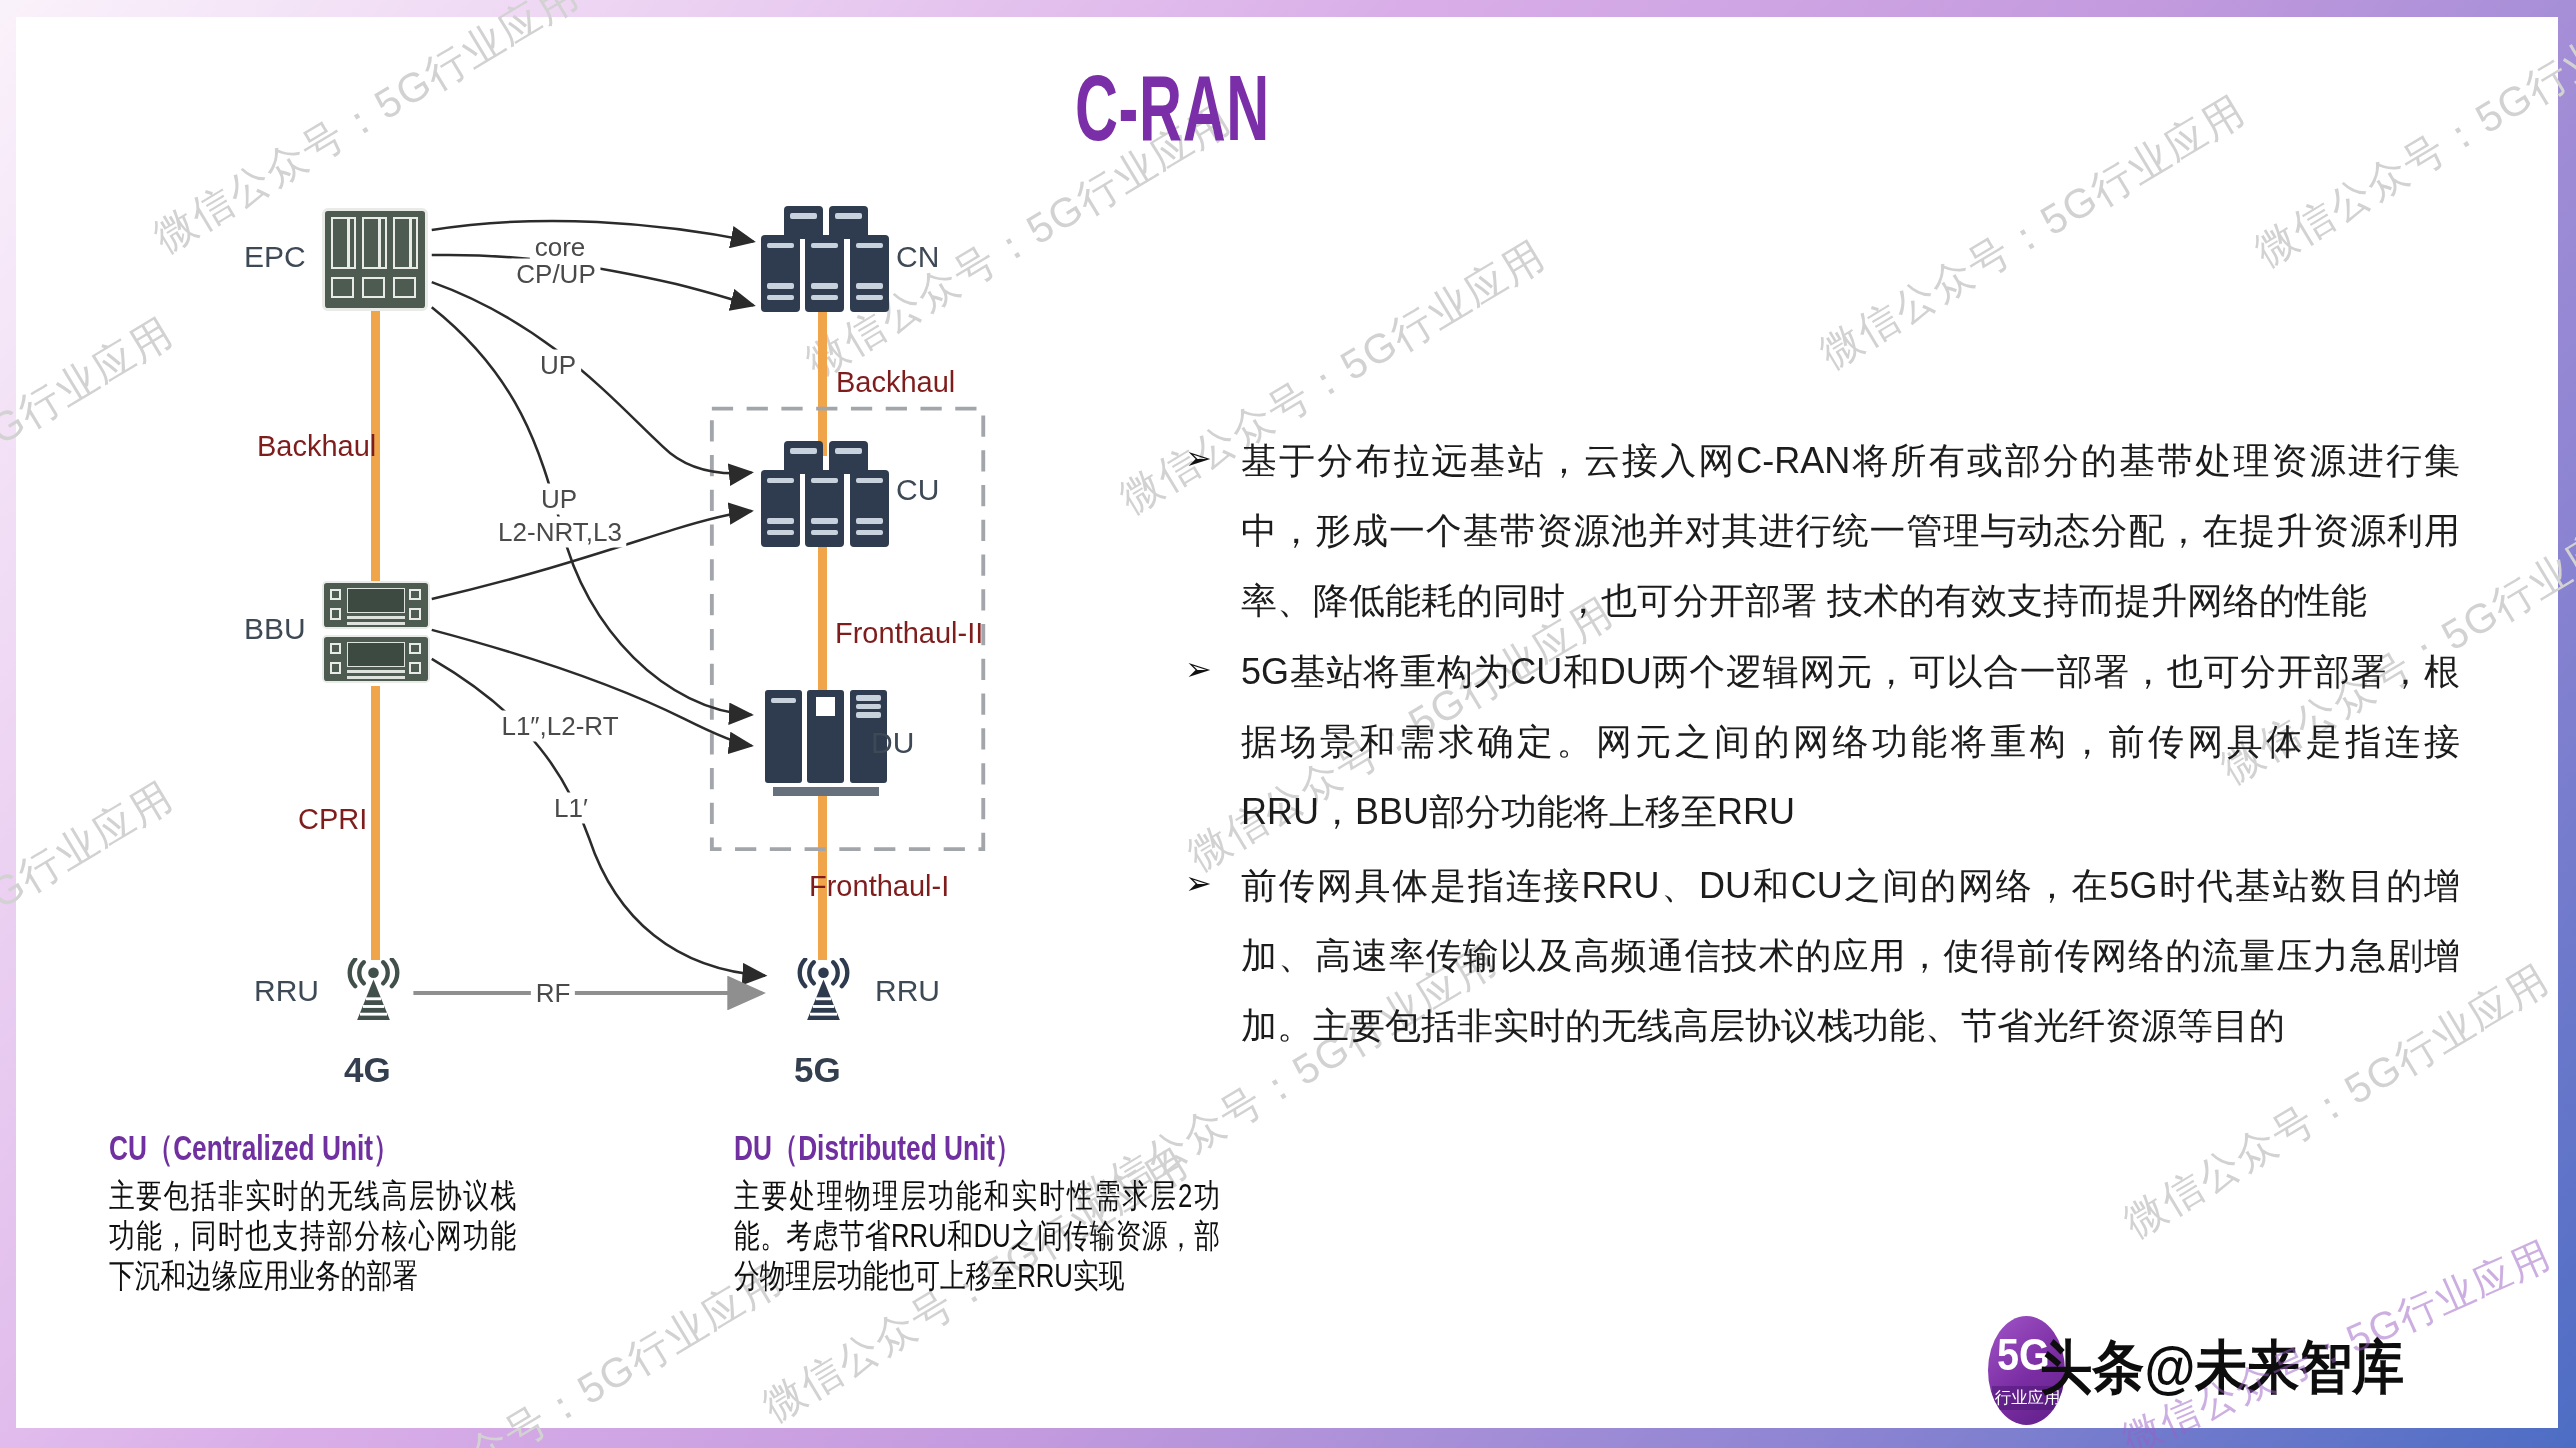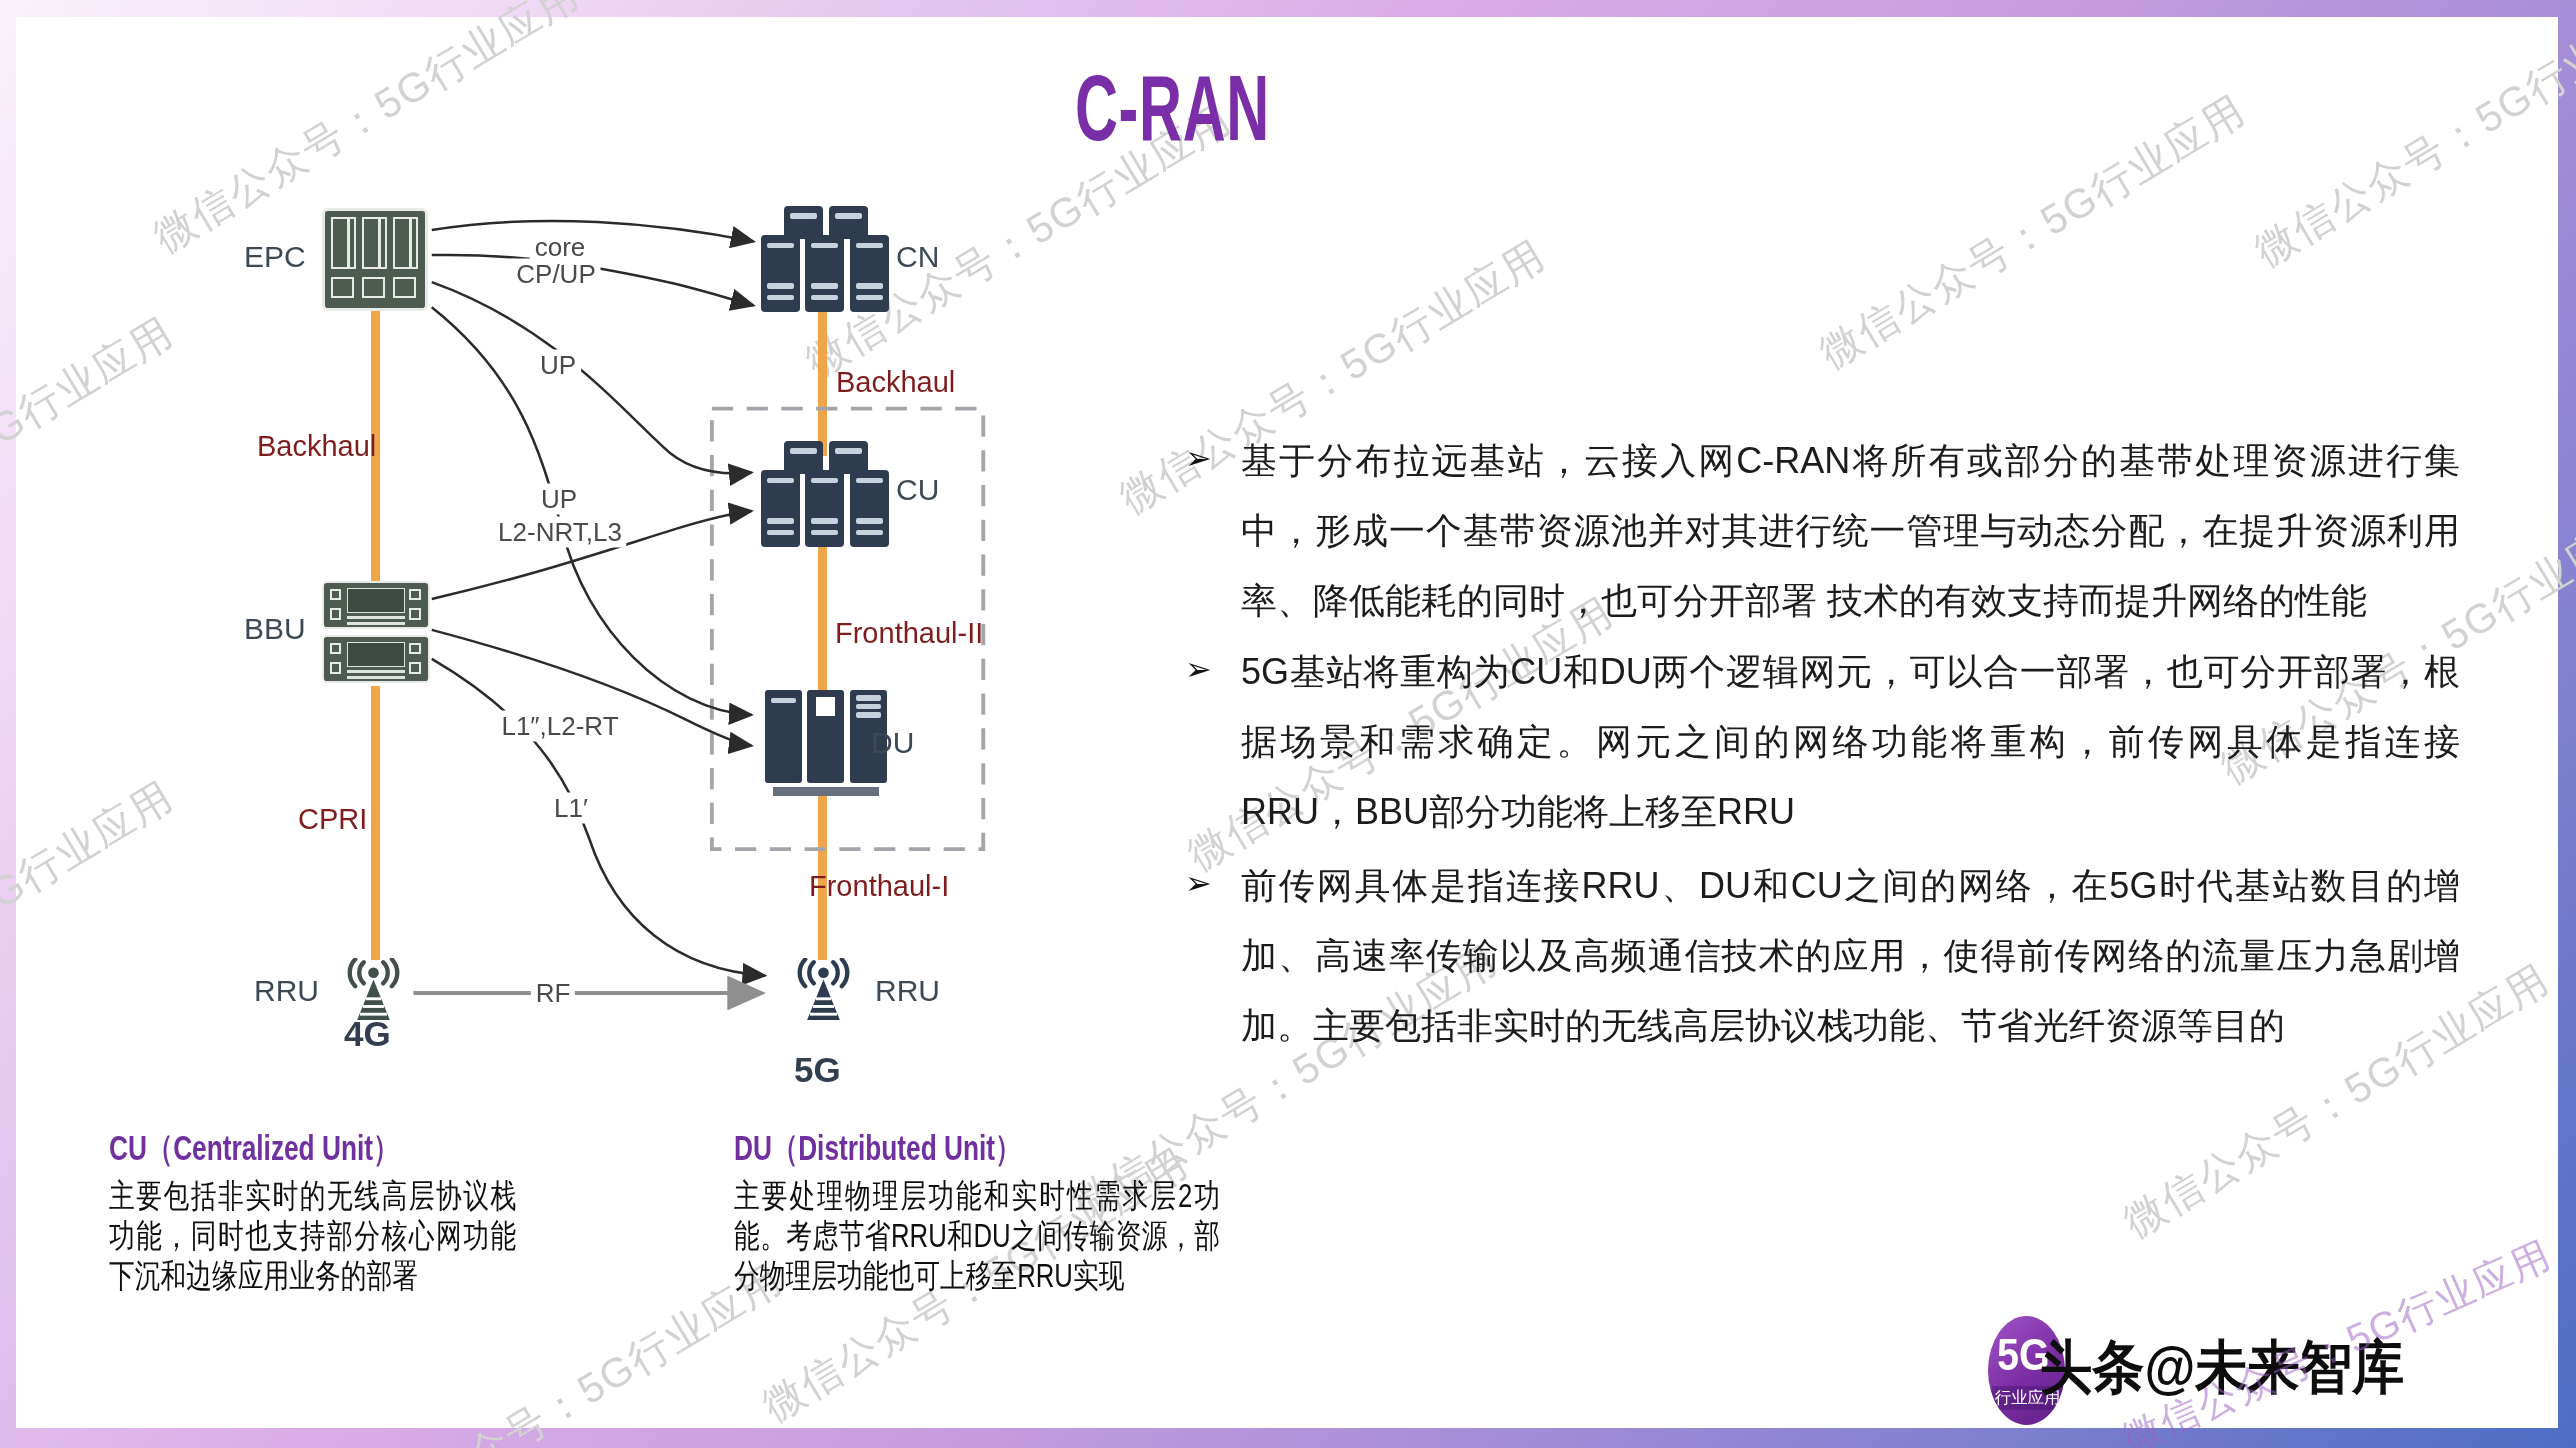--- a/index.html
+++ b/index.html
@@ -268,21 +268,21 @@
   </g>
 </svg>
 
 <div class="nodelab" style="left:244px; top:240px;">EPC</div>
 <div class="nodelab" style="left:896px; top:240px;">CN</div>
 <div class="nodelab" style="left:244px; top:612px;">BBU</div>
 <div class="nodelab" style="left:896px; top:473px;">CU</div>
 <div class="nodelab" style="left:871px; top:726px;">DU</div>
 <div class="nodelab" style="left:254px; top:974px;">RRU</div>
 <div class="nodelab" style="left:875px; top:974px;">RRU</div>
-<div class="genlab" style="left:344px; top:1015px;">4G</div>
+<div class="genlab" style="left:344px; top:1051px;">4G</div>
 <div class="genlab" style="left:794px; top:1051px;">5G</div>
 
 <div class="linklab" style="left:257px; top:431px;">Backhaul</div>
 <div class="linklab" style="left:836px; top:367px;">Backhaul</div>
 <div class="linklab" style="left:298px; top:804px;">CPRI</div>
 <div class="linklab" style="left:835px; top:618px;">Fronthaul-II</div>
 <div class="linklab" style="left:809px; top:871px;">Fronthaul-I</div>
 
 <div class="arrlab" style="left:560px; top:247px;">core</div>
 <div class="arrlab" style="left:556px; top:274px;">CP/UP</div>

